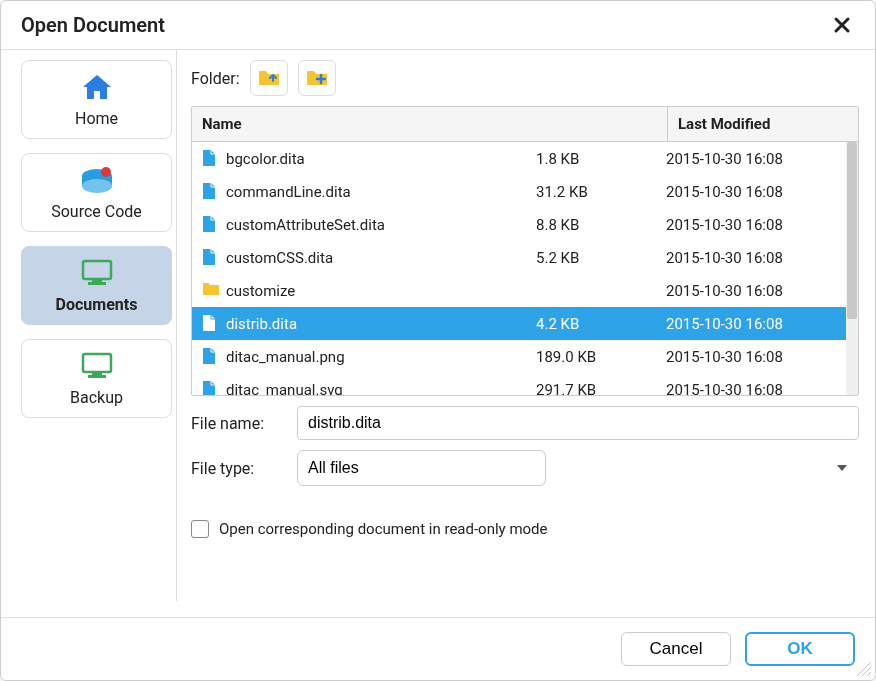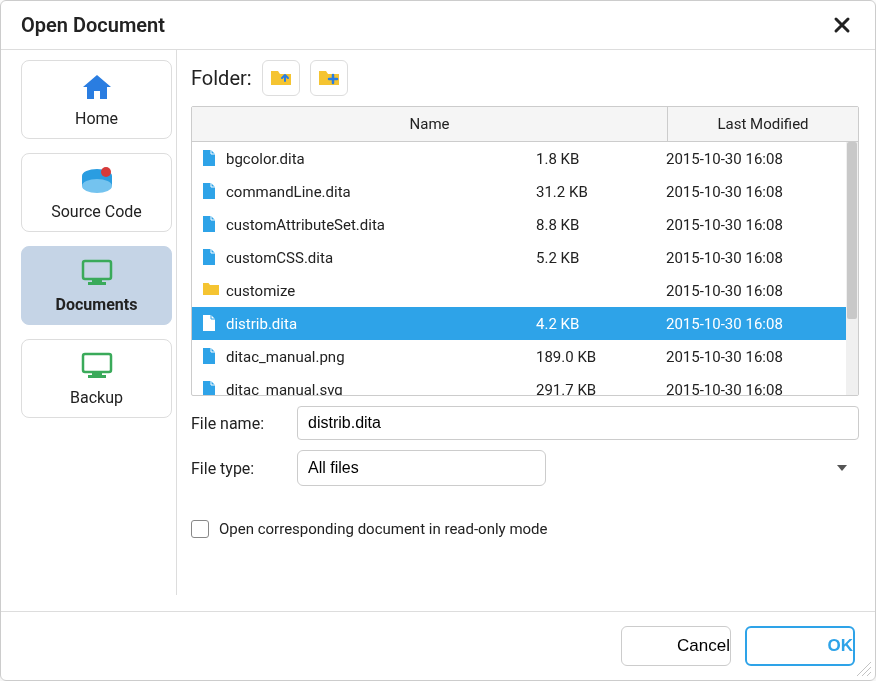--- a/index.html
+++ b/index.html
@@ -15,29 +15,29 @@
 
 .sidebar { width: 160px; padding: 10px 4px; display: flex; flex-direction: column; gap: 14px; border-right: 1px solid #ddd; }
 .shortcut { border: 1px solid #ddd; border-radius: 8px; padding: 12px 6px 10px; display: flex; flex-direction: column; align-items: center; gap: 8px; cursor: pointer; background: #fff; }
 .shortcut.selected { background: #c5d4e6; border-color: #c5d4e6; }
 .shortcut.selected .shortcut-label { font-weight: 700; }
 .shortcut-label { font-size: 16px; }
 
 .main { flex: 1; display: flex; flex-direction: column; gap: 10px; padding-top: 10px; }
 
 .folder-row { display: flex; align-items: center; gap: 10px; }
-.folder-label { font-size: 20px; }
+.folder-label { font-size: 16px; }
 .folder-select { flex: 1; height: 36px; border: 1px solid #ccc; border-radius: 6px; padding: 0 30px 0 10px; font-size: 16px; background: #fff; appearance: none; position: relative; }
 .select-wrap { flex:1; position: relative; }
 .select-wrap::after { content: ""; position: absolute; right: 12px; top: 50%; transform: translateY(-50%); border-left: 5px solid transparent; border-right: 5px solid transparent; border-top: 6px solid #555; pointer-events: none; }
 .icon-btn { width: 38px; height: 36px; border: 1px solid #ddd; border-radius: 6px; background: #fff; display: flex; align-items: center; justify-content: center; cursor: pointer; }
 
 .listing { border: 1px solid #ccc; border-radius: 2px; display: flex; flex-direction: column; height: 290px; }
 .list-header { display: flex; background: #f5f5f5; border-bottom: 1px solid #ccc; }
-.list-header .col { padding: 8px 10px; font-weight: 400; text-align: center; border-right: 1px solid #ccc; }
+.list-header .col { padding: 8px 10px; font-weight: 700; border-right: 1px solid #ccc; }
 .list-header .col:last-child { border-right: none; }
 .col-name { flex: 1; }
 .col-size { width: 130px; }
 .col-mod { width: 190px; }
 
 .list-body-wrap { flex:1; position: relative; overflow: hidden; }
 .list-body { position:absolute; top:0; left:0; right:12px; bottom:0; overflow-y: auto; }
 .scrollbar { position:absolute; top:0; right:0; bottom:0; width:12px; background:#f0f0f0; }
 .scroll-thumb { position:absolute; top:0; left:1px; right:1px; height:70%; background:#c8c8c8; border-radius:2px; }
 
@@ -52,21 +52,21 @@
 
 .form-row { display: flex; align-items: center; gap: 10px; }
 .form-label { width: 96px; font-size:16px; }
 .text-input { flex:1; height:34px; border:1px solid #ccc; border-radius:4px; padding:0 10px; font-size:16px; }
 .type-select { flex:1; height:36px; border:1px solid #ccc; border-radius:6px; padding:0 30px 0 10px; font-size:16px; background:#fff; appearance:none; }
 
 .checkbox-row { display:flex; align-items:center; gap:10px; margin-top:24px; }
 .checkbox { width:18px; height:18px; border:1.5px solid #888; border-radius:3px; background:#fff; cursor:pointer; }
 
 .footer { display:flex; justify-content:flex-end; gap:14px; padding:14px 20px; position:relative; }
-.btn { min-width:110px; height:40px; border:1px solid #ccc; border-radius:6px; background:#fff; font-size:17px; cursor:pointer;text-align:right; }
+.btn { min-width:110px; height:34px; border:1px solid #ccc; border-radius:6px; background:#fff; font-size:17px; cursor:pointer; }
 .btn-primary { border:2px solid #2ea3e8; color:#2ea3e8; font-weight:600; }
 
 .resize-grip { position:absolute; right:4px; bottom:4px; width:14px; height:14px; cursor:nwse-resize; opacity:0.5; }
 .resize-grip svg { display:block; }
 
 svg { display:block; }
 </style>
 </head>
 <body>
 

